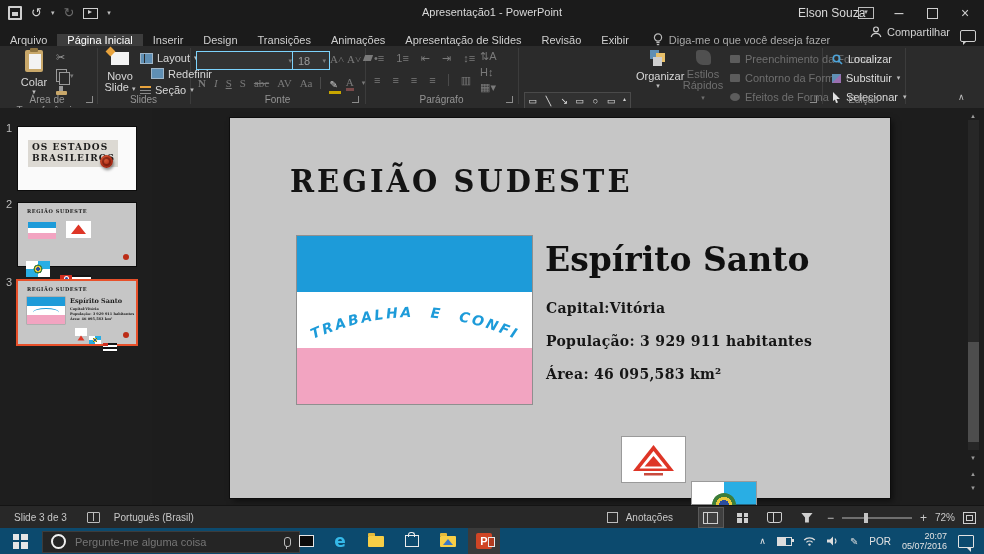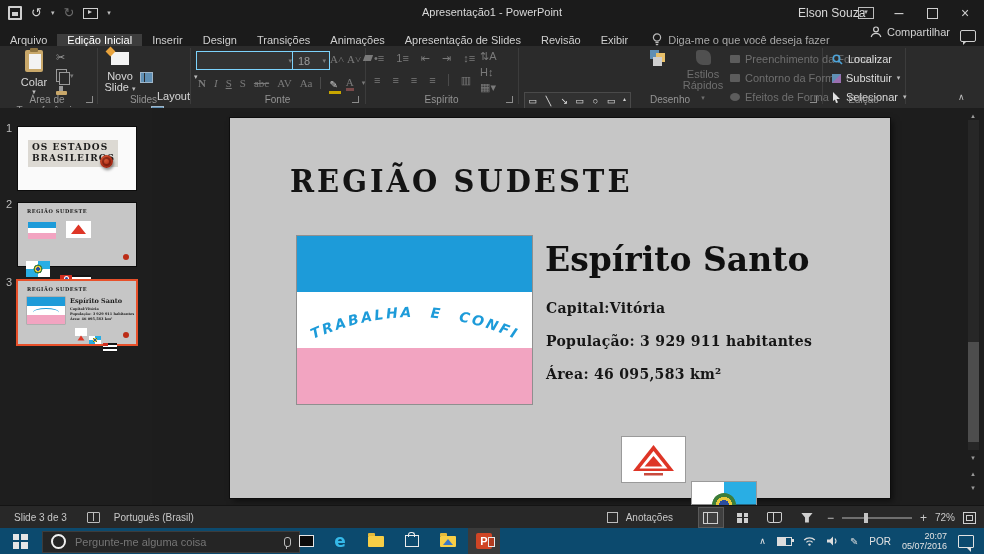--- a/index.html
+++ b/index.html
@@ -29,21 +29,21 @@
   .tab.active{background:#3d3d3d;color:#fff;}
   .tellme{display:flex;align-items:center;gap:6px;margin-left:14px;color:#a9a9a9;}
   .share{position:absolute;right:34px;top:26px;height:20px;display:flex;gap:5px;color:#d2d2d2;font-size:11px;}
   .combub{position:absolute;right:8px;top:30px;width:14px;height:10px;border:1.5px solid #cfcfcf;border-radius:2px;}
   .combub::after{content:"";position:absolute;left:2px;bottom:-4px;border-left:4px solid #cfcfcf;border-bottom:4px solid transparent;}
   
   .ribbon{left:0;top:46px;width:984px;height:62px;background:#2b2b2b;}
   .gsep{width:1px;background:#3c3c3c;top:2px;height:56px;}
   .glabel{font-size:10px;color:#959595;top:48px;text-align:center;}
   .launcher{width:6px;height:6px;border-right:1px solid #8d8d8d;border-bottom:1px solid #8d8d8d;top:50px;}
-  .rbtnlbl{font-size:11px;color:#d8d8d8;margin-top:38px;}
+  .rbtnlbl{font-size:11px;color:#d8d8d8;}
   .dislbl{font-size:11px;color:#6f6f6f;}
   .clipico{width:18px;height:22px;background:#c9a86a;border-radius:2px;position:relative;}
   .clipico::before{content:"";position:absolute;left:5px;top:-2px;width:8px;height:4px;background:#8f7440;border-radius:1px;}
   .clipico::after{content:"";position:absolute;left:4px;top:4px;width:12px;height:15px;background:#f3f3f3;}
   .cutg{font-size:11px;color:#9a9a9a;}
   .copyico{width:9px;height:11px;border:1px solid #9a9a9a;position:relative;background:#2b2b2b;}
   .copyico::after{content:"";position:absolute;left:2px;top:2px;width:9px;height:11px;border:1px solid #9a9a9a;background:#2b2b2b;}
   .brushico{width:11px;height:4px;background:#c9a86a;border-radius:1px;position:relative;}
   .brushico::after{content:"";position:absolute;left:3px;top:-5px;width:4px;height:5px;background:#9a9a9a;}
   .nslideico{width:18px;height:13px;background:#f3f3f3;position:relative;}
@@ -160,21 +160,21 @@
     <div class="abs ribopt">▾</div>
     <div class="abs wbtn" style="left:884px;">–</div>
     <div class="abs wbtn" style="left:917px;">
         <span class="restico"></span>
       </div>
     <div class="abs wbtn" style="left:950px;font-size:14px;">×</div>
   </div>
 
   <div class="abs tabrow">
     <div class="tab">Arquivo</div>
-    <div class="tab active">Edição Inicial</div>
+    <div class="tab active">Página Inicial</div>
     <div class="tab">Inserir</div>
     <div class="tab">Design</div>
     <div class="tab">Transições</div>
     <div class="tab">Animações</div>
     <div class="tab">Apresentação de Slides</div>
     <div class="tab">Revisão</div>
     <div class="tab">Exibir</div>
     <div class="tellme">
       <svg width="10" height="13" viewBox="0 0 10 13">
         <circle cx="5" cy="4.5" r="3.6" fill="none" stroke="#b9b9b9" stroke-width="1.2"></circle>
@@ -282,21 +282,21 @@
       <span class="pgly">≡</span>
       <span class="pgly">≡</span>
       <span style="width:1px;height:12px;background:#4a4a4a;"></span>
       <span class="pgly">▥</span>
     </div>
     <div class="abs" style="left:480px;top:4px;display:flex;flex-direction:column;gap:3px;">
       <span class="pgly">⇅A</span>
       <span class="pgly">H↕</span>
       <span class="pgly">▦▾</span>
     </div>
-    <div class="abs glabel" style="left:365px;width:153px;">Espírito</div>
+    <div class="abs glabel" style="left:365px;width:153px;">Parágrafo</div>
     <div class="abs launcher" style="left:506px;"></div>
 
     <div class="abs gallery" style="left:524px;">
       <span>▭</span>
       <span>╲</span>
       <span>↘</span>
       <span>▭</span>
       <span>○</span>
       <span>▭</span>
       <span>▲</span>
@@ -338,21 +338,20 @@
           <span class="dico"></span>
           <span class="dislbl">Contorno da Forma</span>
           <span class="tinycaret" style="color:#6f6f6f;">▾</span>
         </span>
       <span class="drawrow">
           <span class="dico" style="border-radius:50%;"></span>
           <span class="dislbl">Efeitos de Forma</span>
           <span class="tinycaret" style="color:#6f6f6f;">▾</span>
         </span>
     </div>
-    <div class="abs glabel" style="left:518px;width:304px;">Desenho</div>
     <div class="abs launcher" style="left:810px;"></div>
 
     <div class="abs" style="left:832px;top:7px;display:flex;flex-direction:column;gap:7px;">
       <span class="edrow">
         <svg width="11" height="11" viewBox="0 0 11 11">
             <circle cx="4.5" cy="4.5" r="3.2" fill="none" stroke="#4da3d8" stroke-width="1.6"></circle>
             <line x1="7" y1="7" x2="10" y2="10" stroke="#4da3d8" stroke-width="1.6"></line>
           </svg>
         <span>Localizar</span>
       </span>

